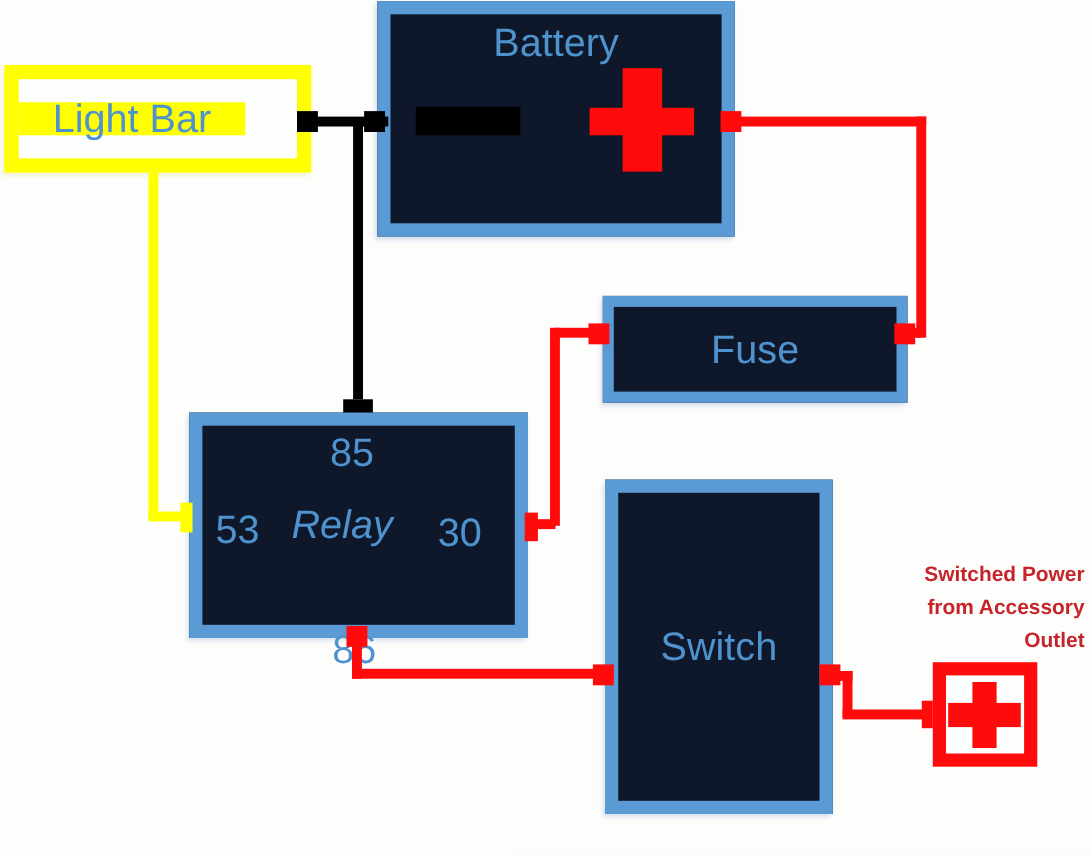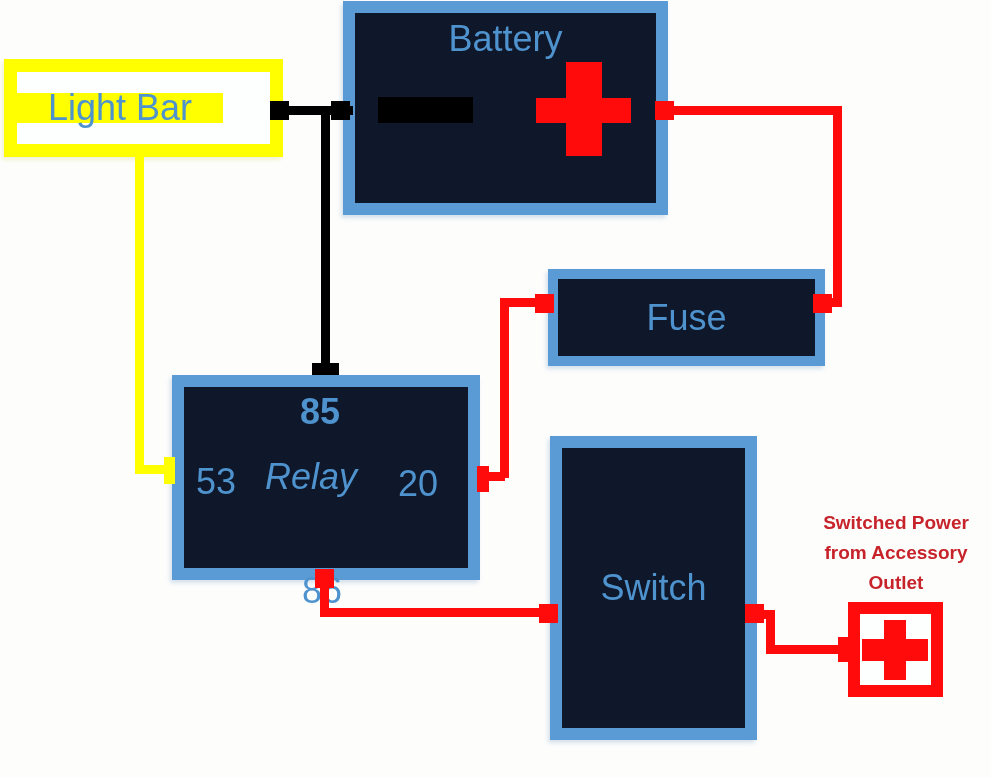--- a/index.html
+++ b/index.html
@@ -62,21 +62,21 @@
     display:flex;align-items:center;justify-content:center;}
 
   
   #outlet{
     position:absolute;left:848px;top:602px;width:95px;height:95px;
     border:12px solid var(--wire-red);background:#fdfefe;
   }
   #outlet .plus-h{position:absolute;left:2px;top:25px;width:66px;height:22px;background:var(--wire-red);}
   #outlet .plus-v{position:absolute;left:24px;top:6px;width:22px;height:60px;background:var(--wire-red);}
   #outlet-caption{
-    position:absolute;left:806px;top:508px;width:180px;text-align:center;
+    position:absolute;left:806px;top:508px;width:180px;text-align:right;
     color:var(--caption-red);font-size:19px;font-weight:600;line-height:30px;
     white-space:pre-line;
   }
 </style>
 </head>
 <body>
 
 <div id="diagram">
 
   <div id="lightbar">
@@ -92,24 +92,24 @@
       <div class="plus-h"></div>
       <div class="plus-v"></div>
     </div>
   </div>
 
   <div id="fuse" class="bluebox">
     <span class="boxlabel">Fuse</span>
   </div>
 
   <div id="relay" class="bluebox">
-    <span class="pin boxlabel" style="left:136px;top:25px;font-weight:bold;">85</span>
+    <span class="pin boxlabel" style="left:136px;top:25px;">85</span>
     <span class="pin boxlabel" style="left:32px;top:95px;">53</span>
     <span class="pin boxlabel" style="left:127px;top:90px;font-style:italic;">Relay</span>
-    <span class="pin boxlabel" style="left:234px;top:97px;">20</span>
+    <span class="pin boxlabel" style="left:234px;top:97px;">30</span>
     <span class="pin boxlabel" style="left:138px;top:156px;margin-top:48px;">86</span>
   </div>
 
   <div id="switch" class="bluebox">
     <span class="boxlabel">Switch</span>
   </div>
 
   <div id="outlet-caption">Switched Power
 from Accessory
 Outlet</div>

